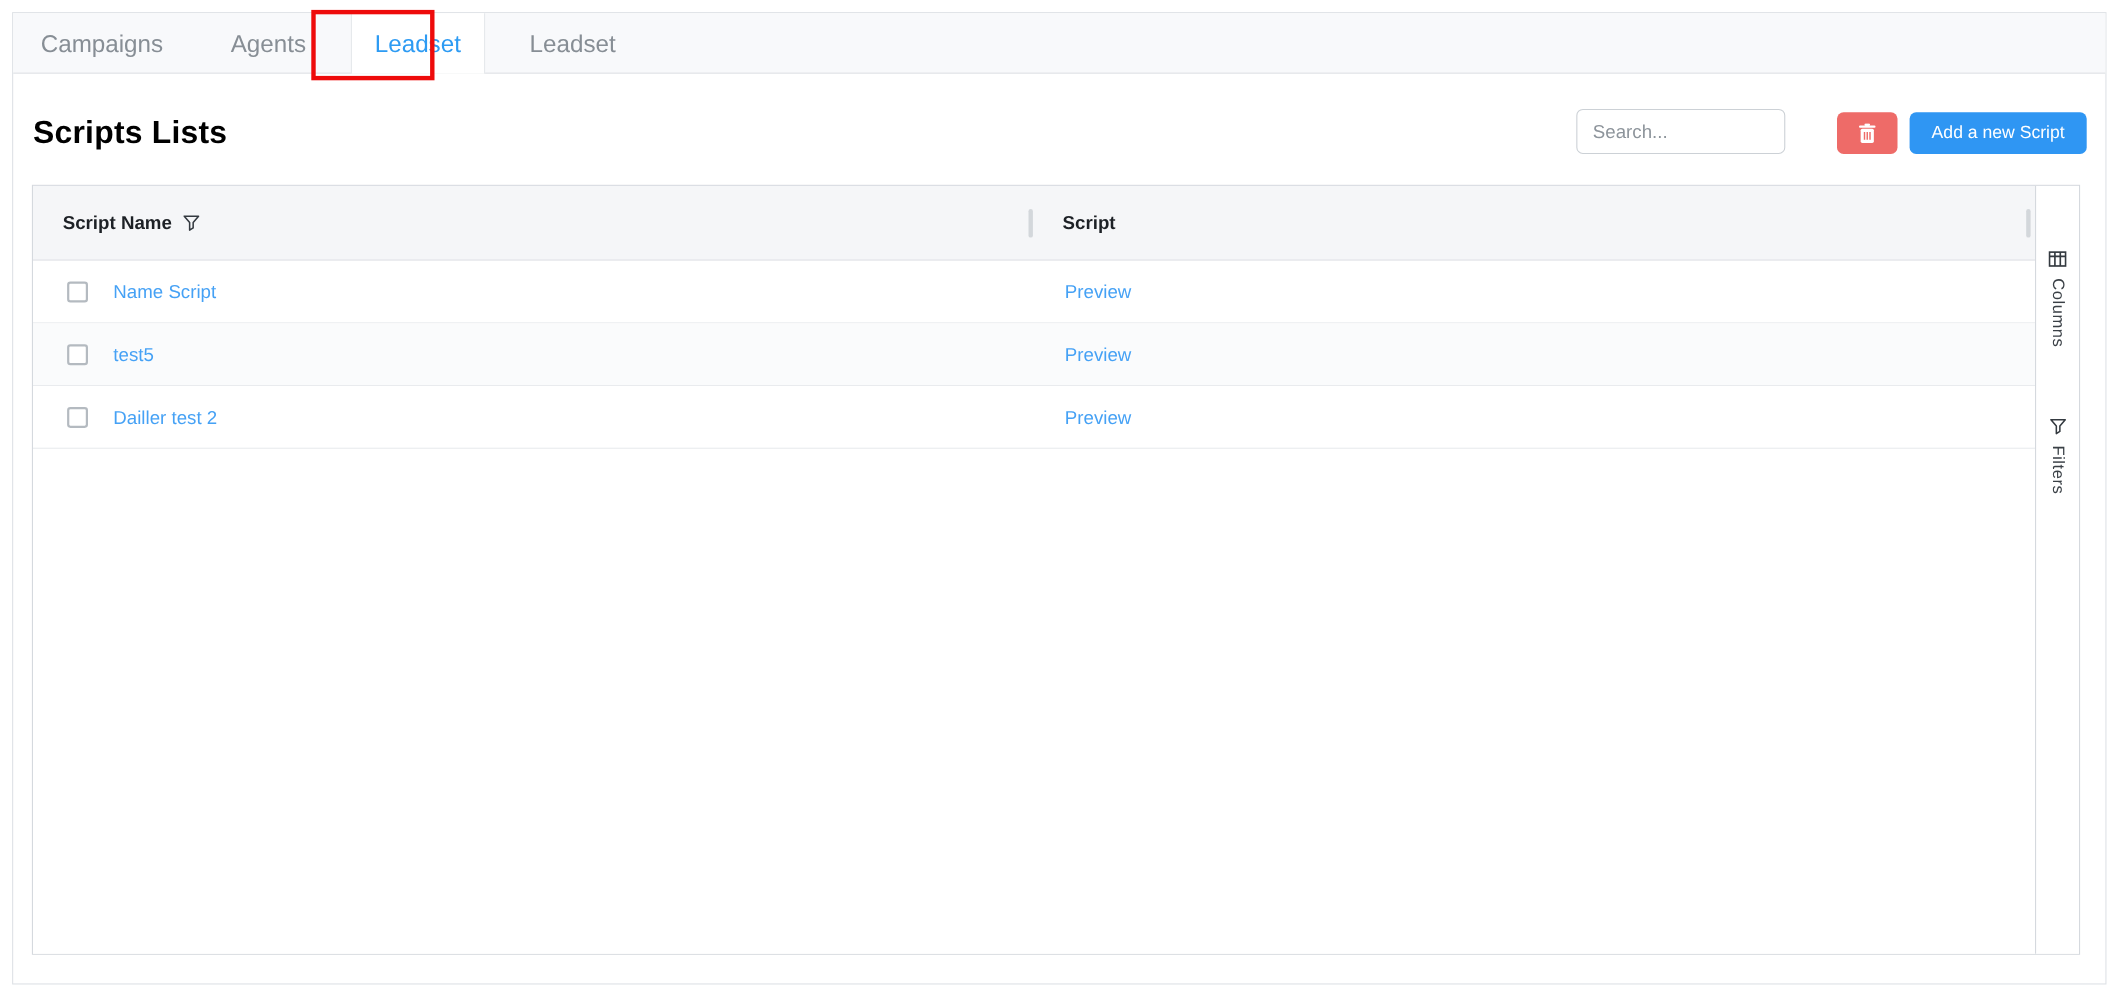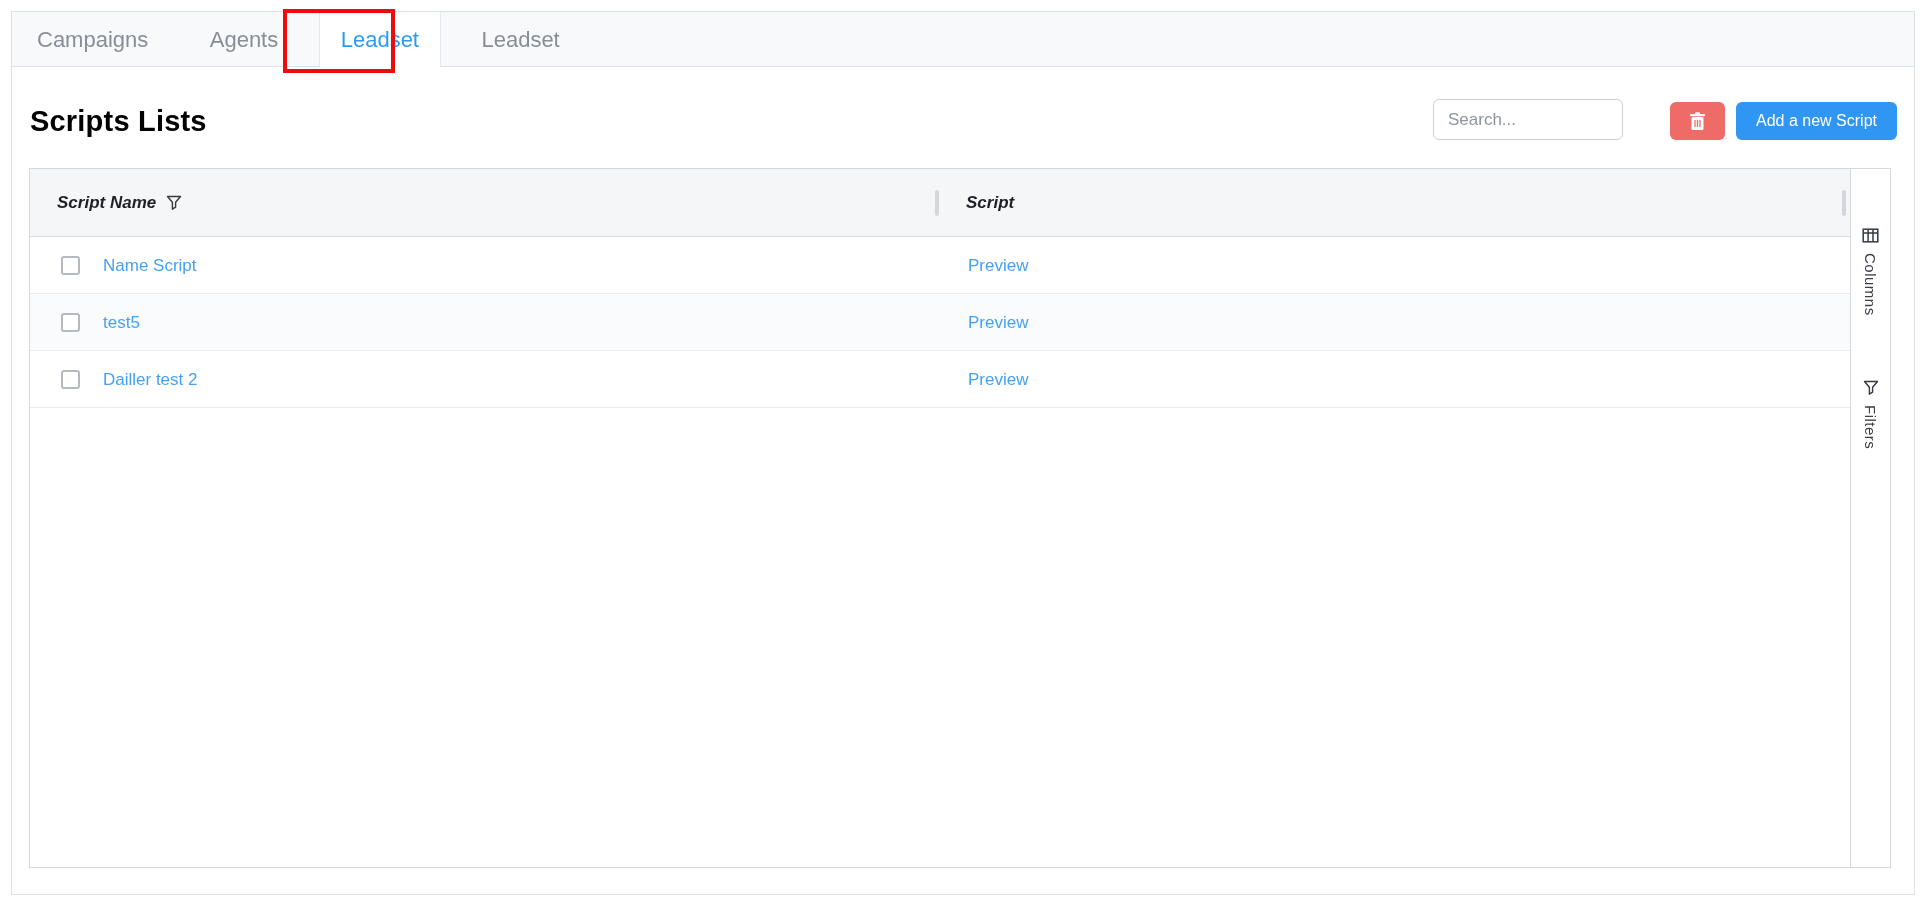--- a/index.html
+++ b/index.html
@@ -33,21 +33,21 @@
     font-size: 16px; }
 
   
   .grid-wrap { position: absolute; left: 17px; top: 156px; width: 1862px; height: 700px;
     border: 1px solid #d5d9de; display: flex; flex-direction: column; background: #fff; }
   .grid-top { flex: 1; display: flex; min-height: 0; }
   .grid-main { width: 1820px; display: flex; flex-direction: column; }
   .grid-header { height: 68px; background: #f5f6f8; border-bottom: 1px solid #d9dce0;
     position: relative; flex: none; }
   .hcell { position: absolute; top: 0; height: 68px; display: flex; align-items: center;
-    font-size: 17px; font-weight: bold; color: #1d2126; font-style: italic; }
+    font-size: 17px; font-weight: bold; color: #1d2126; }
   .hcell.c1 { left: 27px; }
   .hcell.c2 { left: 936px; }
   .resize-handle { position: absolute; top: 21px; width: 4px; height: 26px;
     background: #d3d7db; border-radius: 2px; cursor: col-resize; }
   .funnel { margin-left: 10px; display: inline-flex; }
   .grid-row { height: 57px; border-bottom: 1px solid #e9ebee; position: relative;
     flex: none; background: #ffffff; }
   .grid-row.alt { background: #fafbfc; }
   .checkbox { position: absolute; left: 31px; top: 19px; width: 19px; height: 19px;
     border: 2px solid #b4bac0; border-radius: 3px; background: #ffffff; cursor: pointer; }

